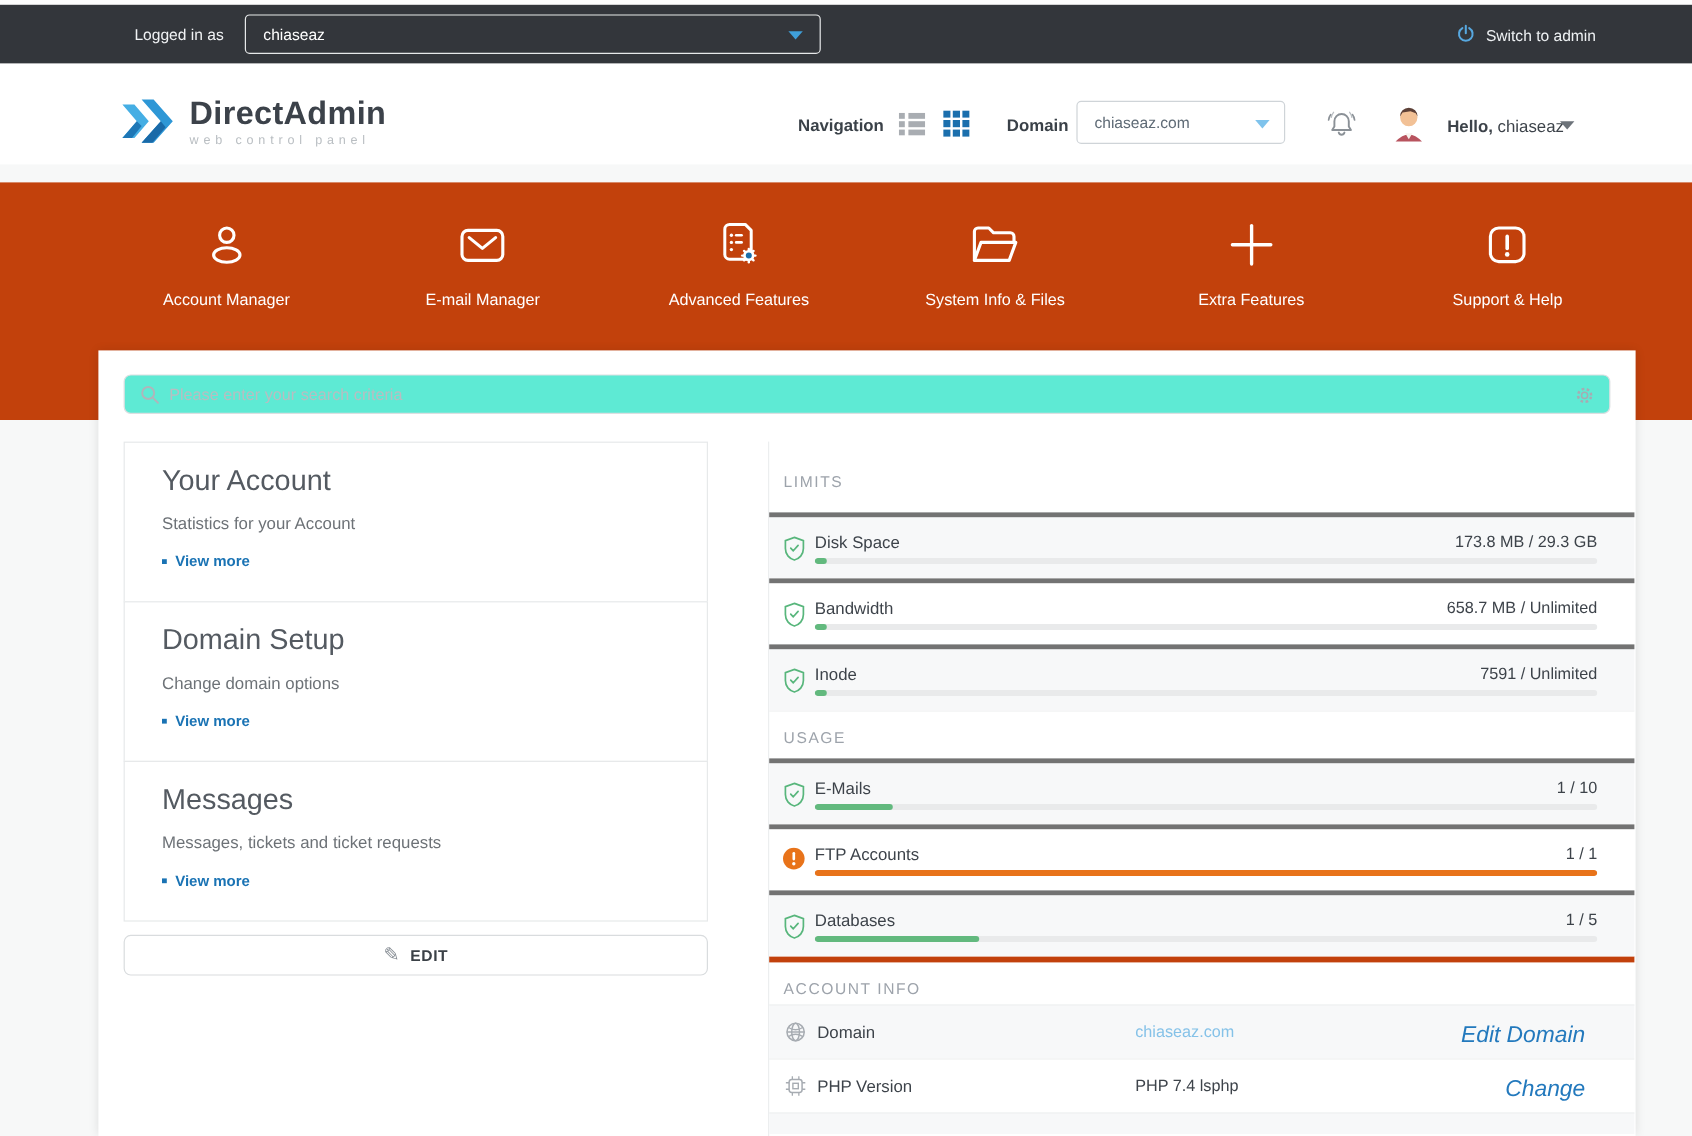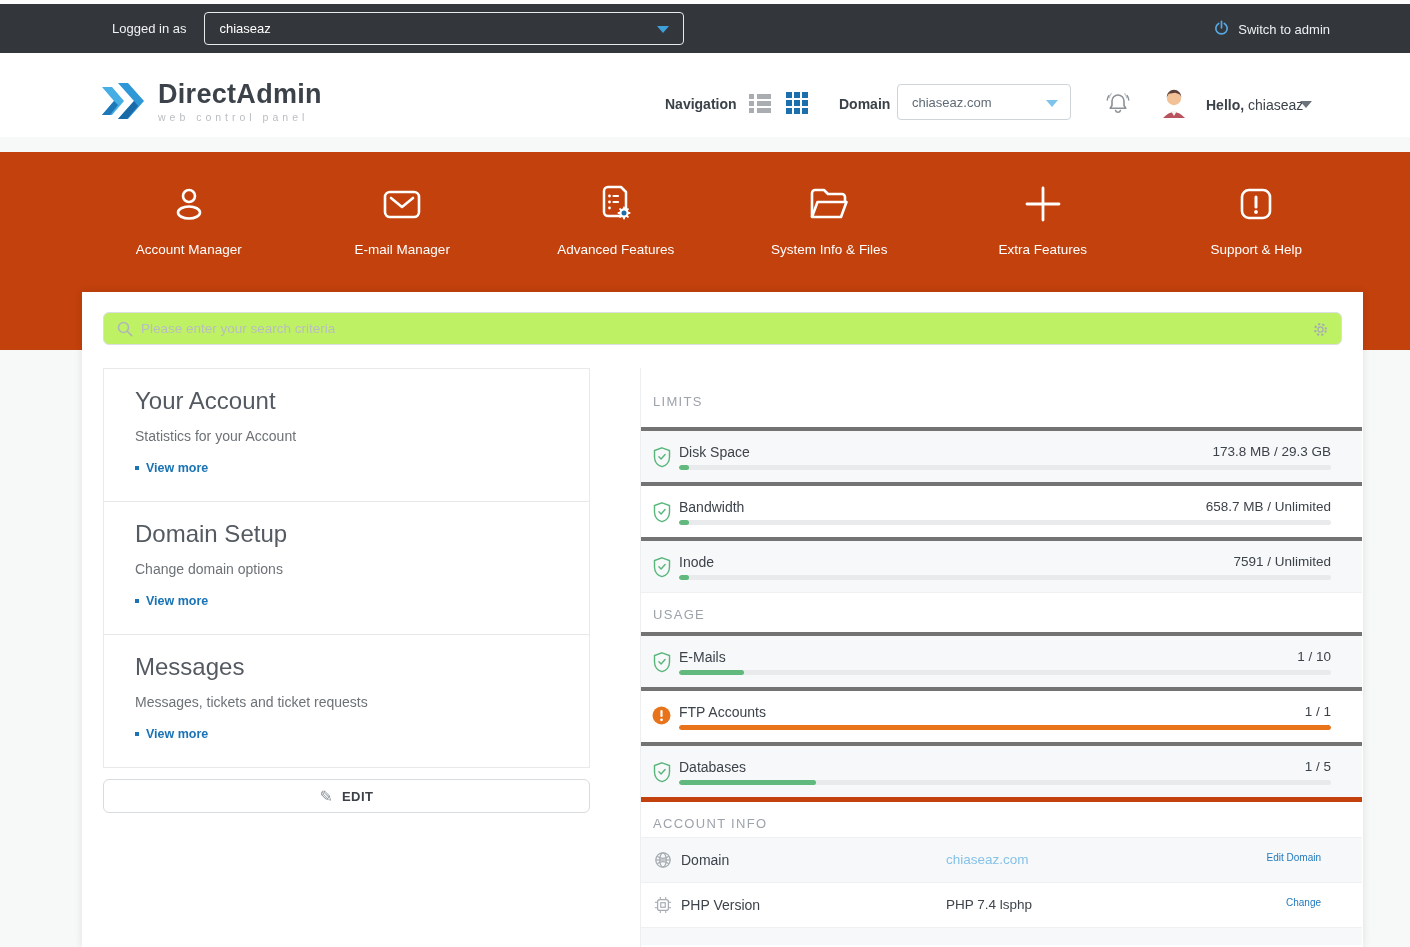--- a/index.html
+++ b/index.html
@@ -42,21 +42,21 @@
   .banner { position:absolute; top:152px; left:0; width:1410px; height:198px; background:#c2410c; }
   .banner-items { position:absolute; left:82px; top:28px; width:1281px; display:flex; }
   .banner-item { flex:1; text-align:center; cursor:pointer; }
   .banner-item .bicon { height:48px; display:flex; align-items:center; justify-content:center; }
   .banner-item .blabel { margin-top:14px; color:#ffffff; font-size:13.5px; }
 
   
   .content { position:absolute; left:82px; top:292px; width:1281px; height:655px; background:#ffffff;
              box-shadow:0 0 8px rgba(0,0,0,0.10); }
   .search-box { position:absolute; left:21px; top:20px; width:1239px; height:33px; border:1px solid #dcdfe1;
-                border-radius:6px; display:flex; align-items:center; background:#bef264; }
+                border-radius:6px; display:flex; align-items:center; background:#5eead4; }
   .search-box input { border:none; outline:none; flex:1; font-size:13.5px; color:#6a7077; margin-left:8px;
                       font-family:"Liberation Sans", sans-serif; background:transparent; }
   .search-box input::placeholder { color:#b9bdc1; }
   .search-box .mag { margin-left:13px; display:flex; }
   .search-box .gear { position:absolute; right:12px; top:8px; cursor:pointer; display:flex; }
 
   
   .left-col { position:absolute; left:21px; top:76px; width:487px; }
   .lcard { border:1px solid #e7e9ea; background:#ffffff; height:134px; padding:18px 20px 0 31px; margin-top:-1px; cursor:pointer; }
   .lcard:first-child { margin-top:0; }
@@ -80,21 +80,21 @@
   .stat-row .rlabel { position:absolute; left:38px; top:13px; font-size:14px; color:#3d434a; }
   .stat-row .rvalue { position:absolute; right:31px; top:13px; font-size:13.5px; color:#3d434a; }
   .stat-row .bar { position:absolute; left:38px; right:31px; top:34px; height:5px; background:#e9eaeb;
                    border-radius:3px; overflow:hidden; }
   .stat-row .fill { height:100%; border-radius:3px; background:#62b97e; }
   .info-row { position:relative; height:45px; border-top:1px solid #eef0f1; }
   .info-row .ricon { position:absolute; left:13px; top:13px; display:flex; }
   .info-row .rlabel { position:absolute; left:40px; top:14px; font-size:14px; color:#3d434a; }
   .info-row .rcenter { position:absolute; left:305px; top:14px; font-size:13.5px; color:#3e444b; }
   .info-row .rcenter.lightblue { color:#85c2e8; cursor:pointer; }
-  .info-row .raction { position:absolute; right:41px; top:14px; font-size:10px; color:#2379bd; cursor:pointer; }
+  .info-row .raction { position:absolute; right:41px; top:14px; font-size:19px; color:#2379bd; cursor:pointer;font-style:italic; }
   .cut-row { height:18px; border-top:1px solid #eef0f1; }
 </style>
 </head>
 <body>
 
 <div class="page">
 
   <div class="top-strip"></div>
 
   <div class="topbar">

